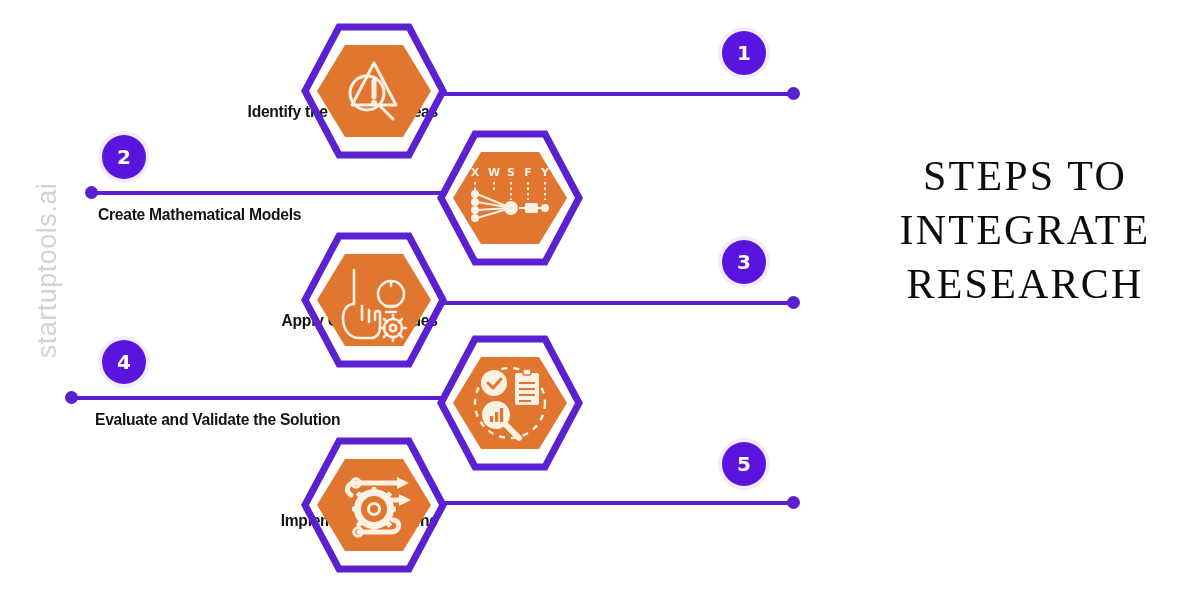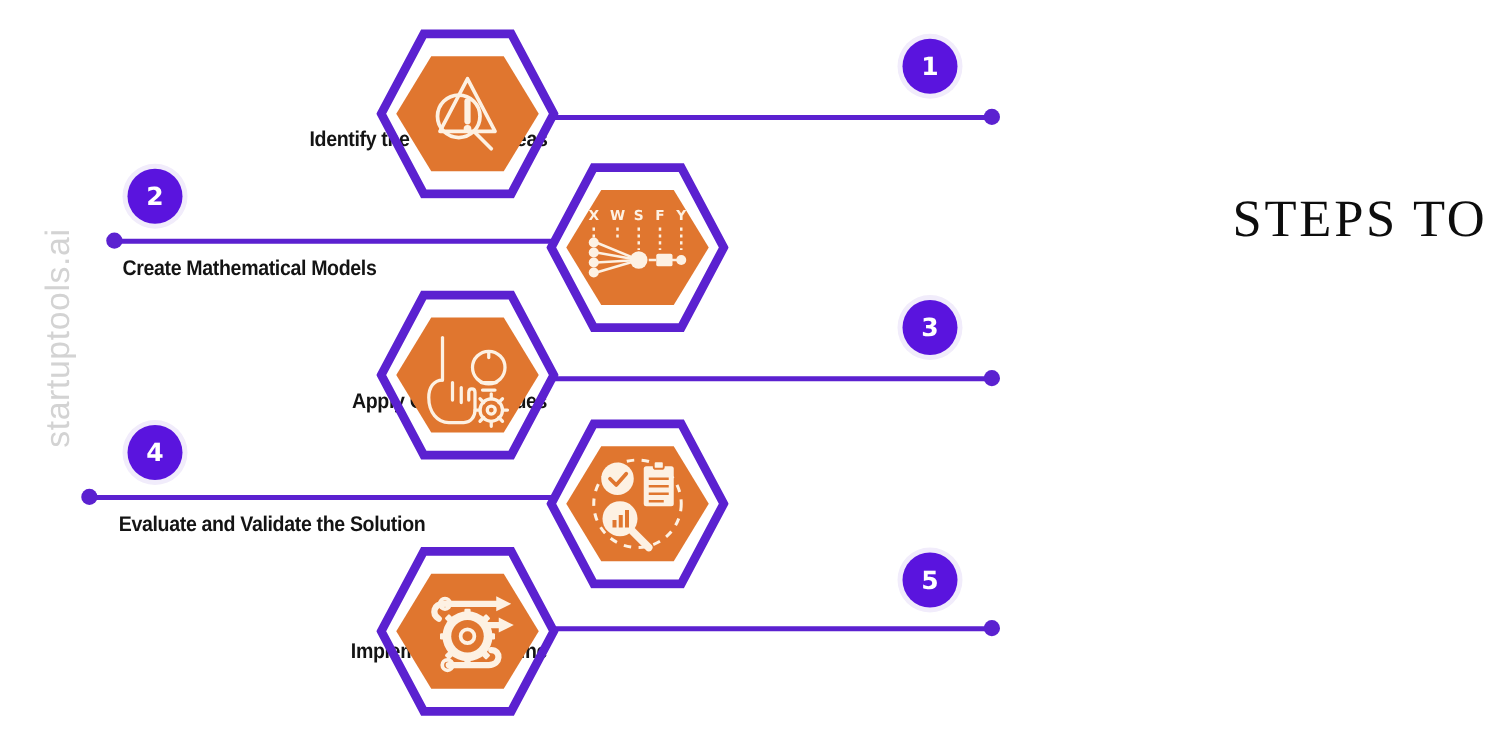--- a/index.html
+++ b/index.html
@@ -30,21 +30,21 @@
     white-space: nowrap;
     user-select: none;
   }
 
   
   #title {
     position: absolute;
     left: 860px;
     top: 150px;
     width: 330px;
-    text-align: right;
+    text-align: center;
     font-family: "Liberation Serif", serif;
     font-size: 42px;
     line-height: 1.28;
     letter-spacing: 2.2px;
     color: #0d0d0d;
     text-transform: uppercase;
   }
   #title .tline { display: block; white-space: nowrap; }
 
   
@@ -108,20 +108,22 @@
   .steplabel.right { transform-origin: right center; text-align: right; }
   .steplabel.left  { transform-origin: left center;  text-align: left;  }
 </style>
 </head>
 <body>
 
 <div id="watermark">startuptools.ai</div>
 
 <div id="title">
   <span class="tline">STEPS TO</span>
+  <span class="tline">INTEGRATE</span>
+  <span class="tline">RESEARCH</span>
 </div>
 
 <div id="stage">
 
   <div class="connector thick" style="left:442px; top:92px; width:352px;"></div>
   <div class="enddot" style="left:787px; top:87px;"></div>
   <div class="badge" style="left:722px; top:31px;">
     <span>1</span>
   </div>
   <div class="steplabel right" style="right:422px; top:102px;">

